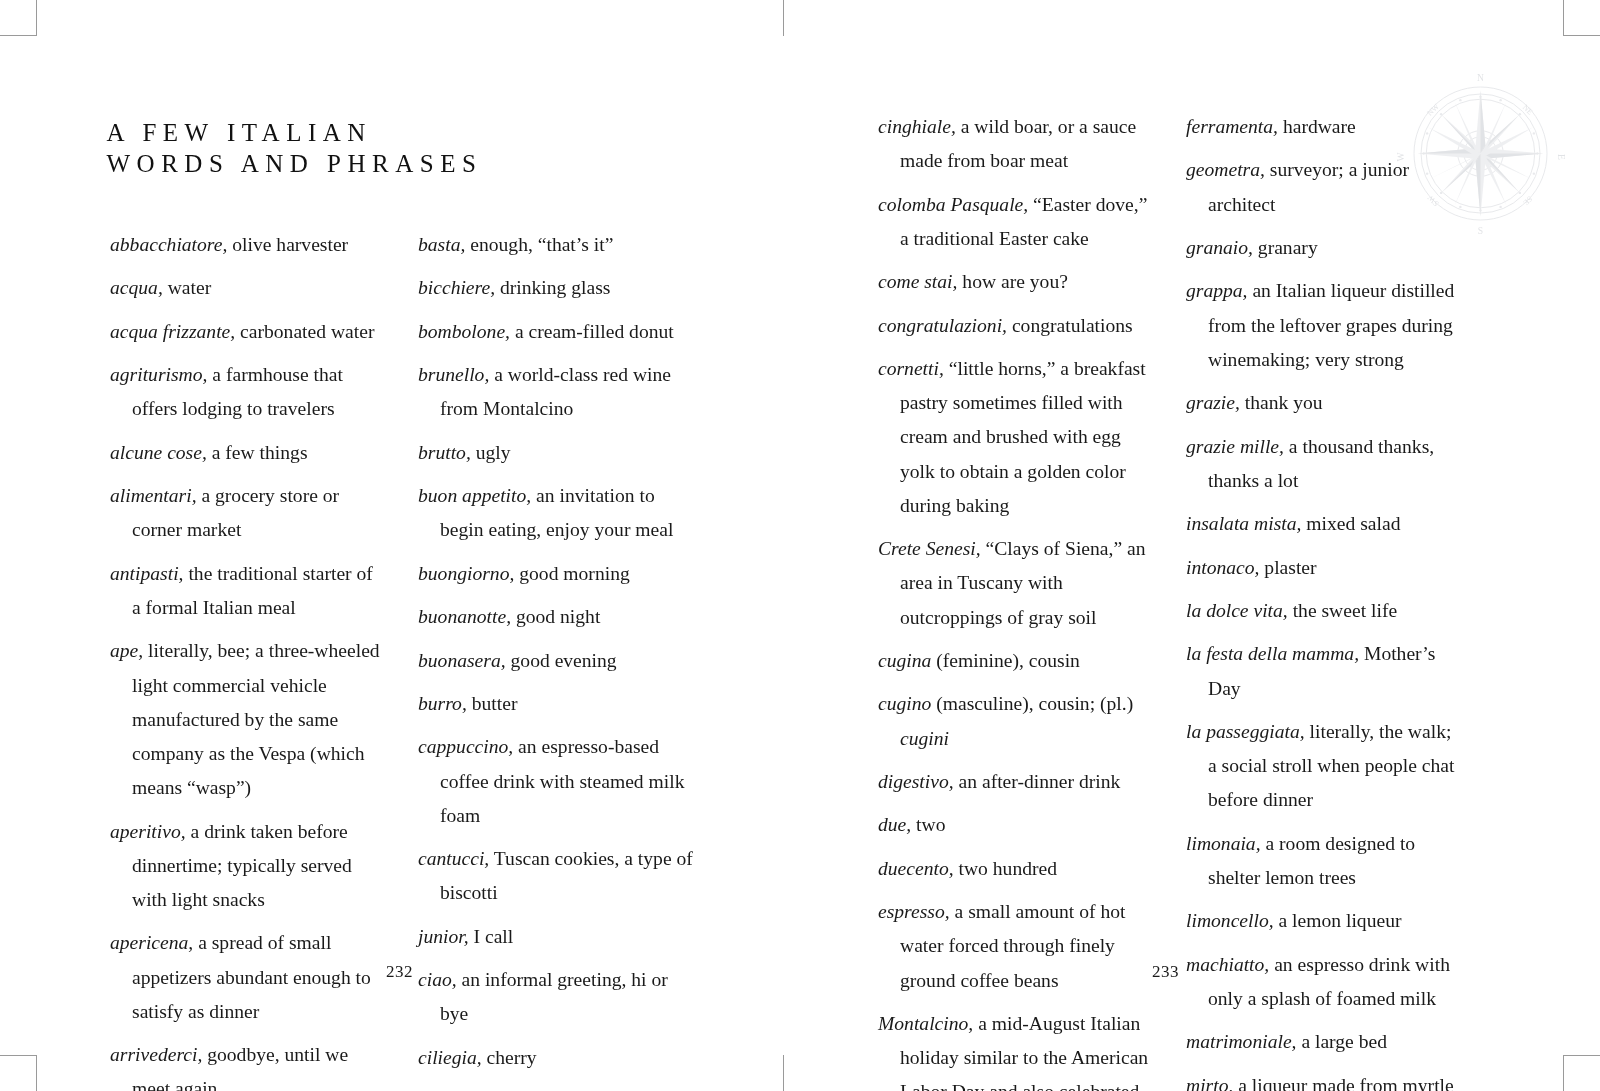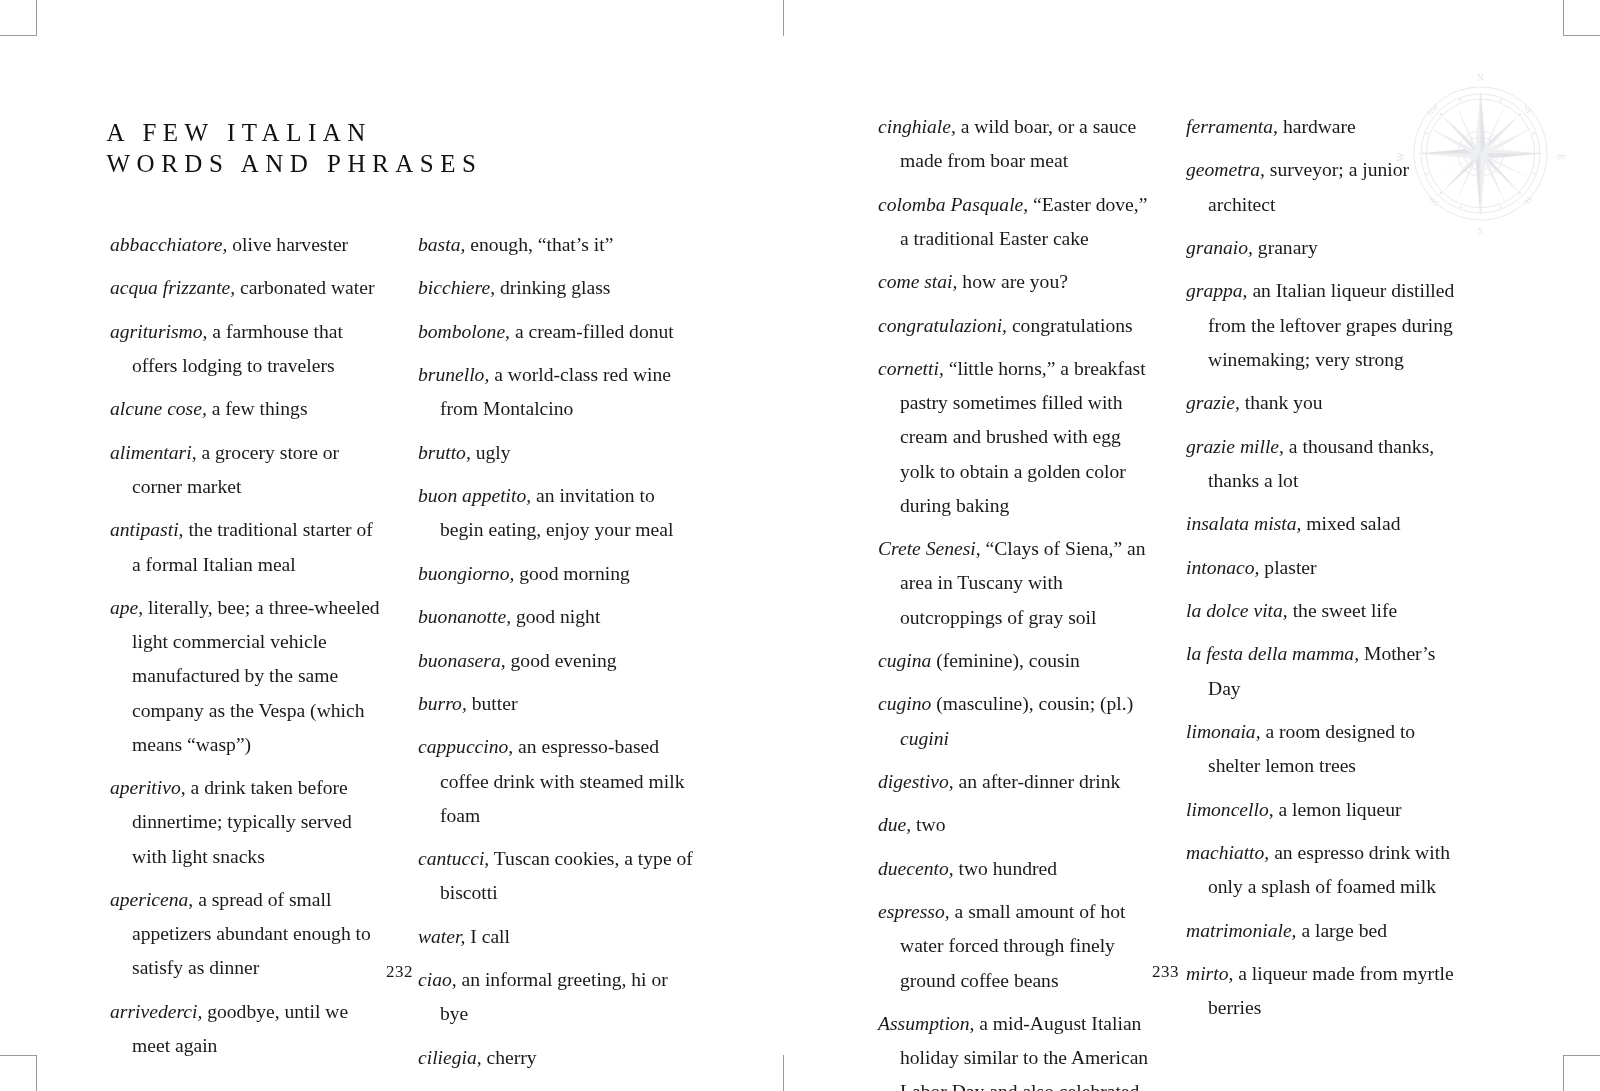--- a/index.html
+++ b/index.html
@@ -183,20 +183,21 @@
     </svg>
   </div>
 
   <div class="spread-title">
     <span class="title-line">A FEW ITALIAN</span>
     <span class="title-line">WORDS AND PHRASES</span>
   </div>
 
   <div class="column col-1">
       <p class="entry"><span class="hw">abbacchiatore,</span><span> olive harvester</span></p>
+      <p class="entry"><span class="hw">acqua,</span><span> water</span></p>
       <p class="entry"><span class="hw">acqua frizzante,</span><span> carbonated water</span></p>
       <p class="entry"><span class="hw">agriturismo,</span><span> a farmhouse that offers lodging to travelers</span></p>
       <p class="entry"><span class="hw">alcune cose,</span><span> a few things</span></p>
       <p class="entry"><span class="hw">alimentari,</span><span> a grocery store or corner market</span></p>
       <p class="entry"><span class="hw">antipasti,</span><span> the traditional starter of a formal Italian meal</span></p>
       <p class="entry"><span class="hw">ape,</span><span> literally, bee; a three-wheeled light commercial vehicle manufactured by the same company as the Vespa (which means “wasp”)</span></p>
       <p class="entry"><span class="hw">aperitivo,</span><span> a drink taken before dinnertime; typically served with light snacks</span></p>
       <p class="entry"><span class="hw">apericena,</span><span> a spread of small appetizers abundant enough to satisfy as dinner</span></p>
       <p class="entry"><span class="hw">arrivederci,</span><span> goodbye, until we meet again</span></p>
     </div>
@@ -206,51 +207,52 @@
       <p class="entry"><span class="hw">bombolone,</span><span> a cream-filled donut</span></p>
       <p class="entry"><span class="hw">brunello,</span><span> a world-class red wine from Montalcino</span></p>
       <p class="entry"><span class="hw">brutto,</span><span> ugly</span></p>
       <p class="entry"><span class="hw">buon appetito,</span><span> an invitation to begin eating, enjoy your meal</span></p>
       <p class="entry"><span class="hw">buongiorno,</span><span> good morning</span></p>
       <p class="entry"><span class="hw">buonanotte,</span><span> good night</span></p>
       <p class="entry"><span class="hw">buonasera,</span><span> good evening</span></p>
       <p class="entry"><span class="hw">burro,</span><span> butter</span></p>
       <p class="entry"><span class="hw">cappuccino,</span><span> an espresso-based coffee drink with steamed milk foam</span></p>
       <p class="entry"><span class="hw">cantucci,</span><span> Tuscan cookies, a type of biscotti</span></p>
-      <p class="entry"><span class="hw">water,</span><span> I call</span></p>
+      <p class="entry"><span class="hw">junior,</span><span> I call</span></p>
       <p class="entry"><span class="hw">ciao,</span><span> an informal greeting, hi or bye</span></p>
       <p class="entry"><span class="hw">ciliegia,</span><span> cherry</span></p>
       <p class="entry"><span class="hw">cin-cin,</span><span> cheers</span></p>
     </div>
   <div class="column col-3">
       <p class="entry"><span class="hw">cinghiale,</span><span> a wild boar, or a sauce made from boar meat</span></p>
       <p class="entry"><span class="hw">colomba Pasquale,</span><span> “Easter dove,” a traditional Easter cake</span></p>
       <p class="entry"><span class="hw">come stai,</span><span> how are you?</span></p>
       <p class="entry"><span class="hw">congratulazioni,</span><span> congratulations</span></p>
       <p class="entry"><span class="hw">cornetti,</span><span> “little horns,” a breakfast pastry sometimes filled with cream and brushed with egg yolk to obtain a golden color during baking</span></p>
       <p class="entry"><span class="hw">Crete Senesi,</span><span> “Clays of Siena,” an area in Tuscany with outcroppings of gray soil</span></p>
       <p class="entry"><span class="hw">cugina</span><span> (feminine), cousin</span></p>
       <p class="entry"><span class="hw">cugino</span><span> (masculine), cousin; (pl.) </span><span class="it">cugini</span></p>
       <p class="entry"><span class="hw">digestivo,</span><span> an after-dinner drink</span></p>
       <p class="entry"><span class="hw">due,</span><span> two</span></p>
       <p class="entry"><span class="hw">duecento,</span><span> two hundred</span></p>
       <p class="entry"><span class="hw">espresso,</span><span> a small amount of hot water forced through finely ground coffee beans</span></p>
-      <p class="entry"><span class="hw">Assumption,</span><span> a mid-August Italian holiday similar to the American Labor Day and also celebrated by the Roman Catholic Church as the Assumption of Mary</span></p>
+      <p class="entry"><span class="hw">Montalcino,</span><span> a mid-August Italian holiday similar to the American Labor Day and also celebrated by the Roman Catholic Church as the Assumption of Mary</span></p>
     </div>
   <div class="column col-4">
       <p class="entry"><span class="hw">ferramenta,</span><span> hardware</span></p>
       <p class="entry"><span class="hw">geometra,</span><span> surveyor; a junior architect</span></p>
       <p class="entry"><span class="hw">granaio,</span><span> granary</span></p>
       <p class="entry"><span class="hw">grappa,</span><span> an Italian liqueur distilled from the leftover grapes during winemaking; very strong</span></p>
       <p class="entry"><span class="hw">grazie,</span><span> thank you</span></p>
       <p class="entry"><span class="hw">grazie mille,</span><span> a thousand thanks, thanks a lot</span></p>
       <p class="entry"><span class="hw">insalata mista,</span><span> mixed salad</span></p>
       <p class="entry"><span class="hw">intonaco,</span><span> plaster</span></p>
       <p class="entry"><span class="hw">la dolce vita,</span><span> the sweet life</span></p>
       <p class="entry"><span class="hw">la festa della mamma,</span><span> Mother’s Day</span></p>
+      <p class="entry"><span class="hw">la passeggiata,</span><span> literally, the walk; a social stroll when people chat before dinner</span></p>
       <p class="entry"><span class="hw">limonaia,</span><span> a room designed to shelter lemon trees</span></p>
       <p class="entry"><span class="hw">limoncello,</span><span> a lemon liqueur</span></p>
       <p class="entry"><span class="hw">machiatto,</span><span> an espresso drink with only a splash of foamed milk</span></p>
       <p class="entry"><span class="hw">matrimoniale,</span><span> a large bed</span></p>
       <p class="entry"><span class="hw">mirto,</span><span> a liqueur made from myrtle berries</span></p>
     </div>
 
   <div class="folio folio-left">232</div>
   <div class="folio folio-right">233</div>
 

